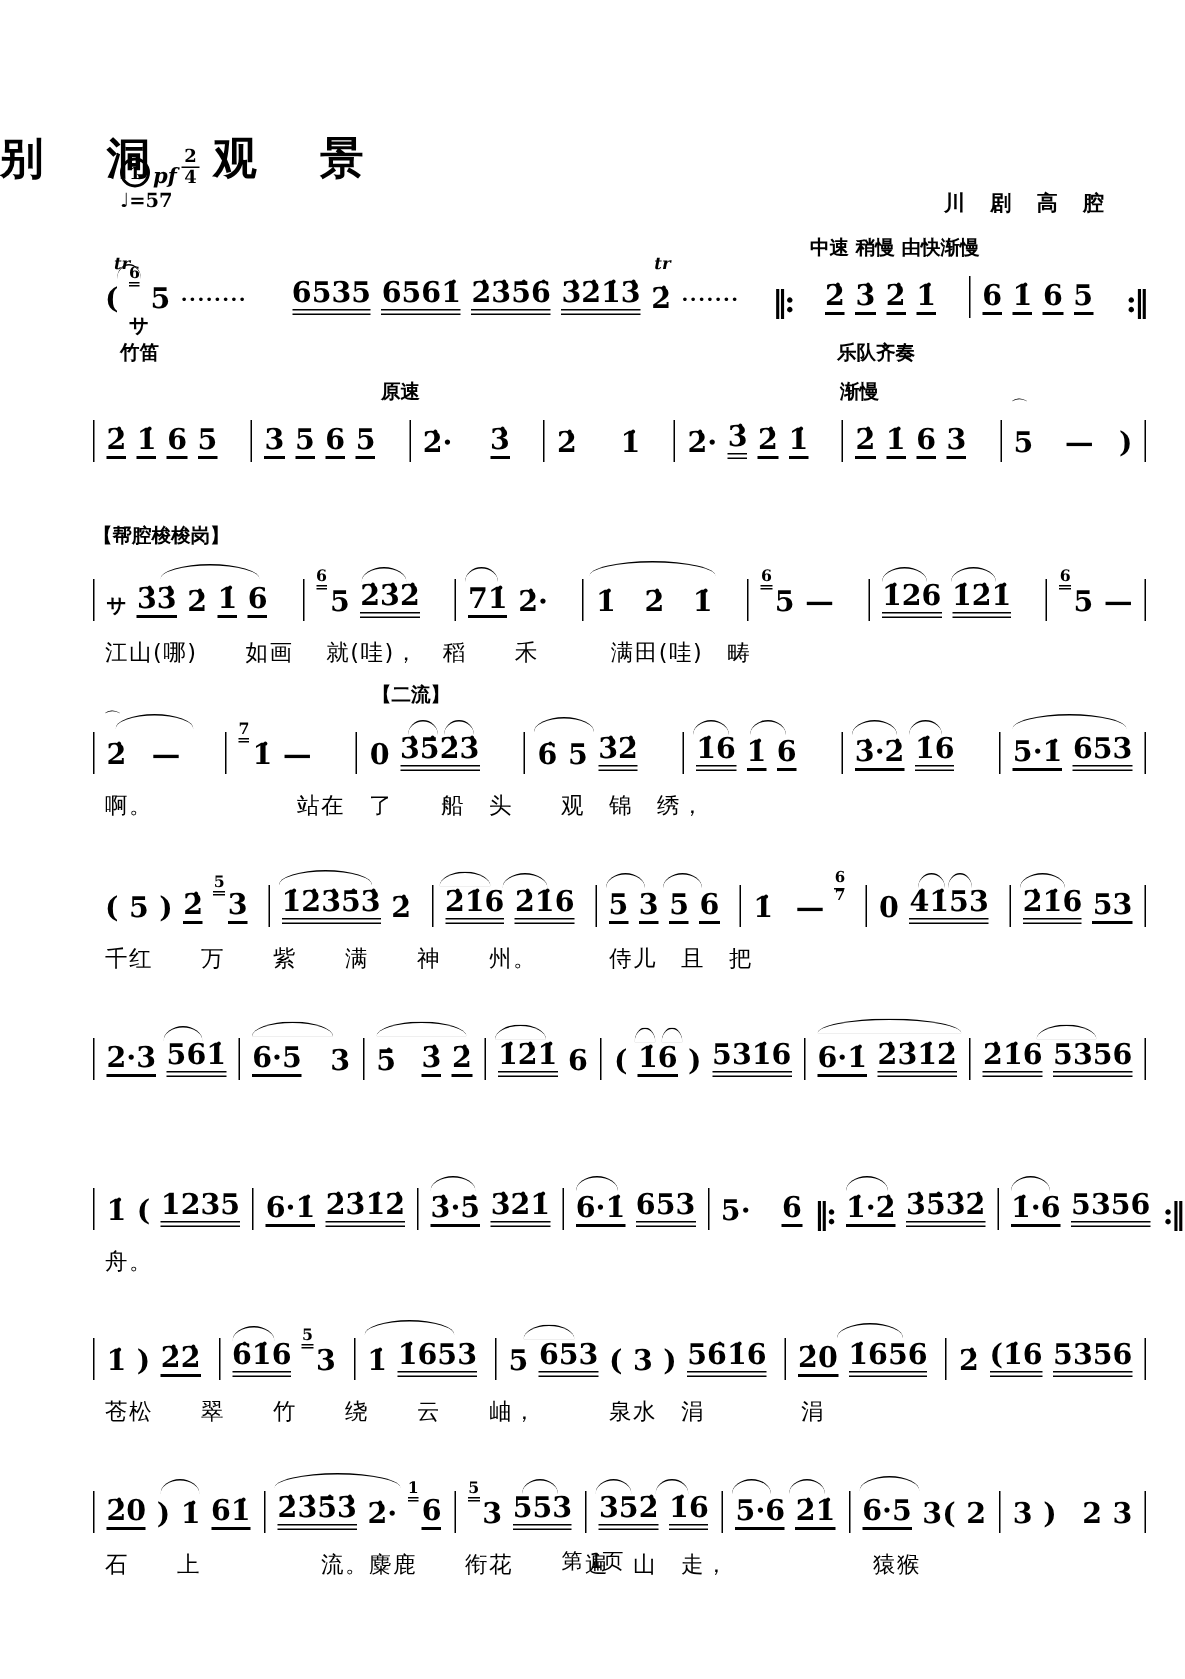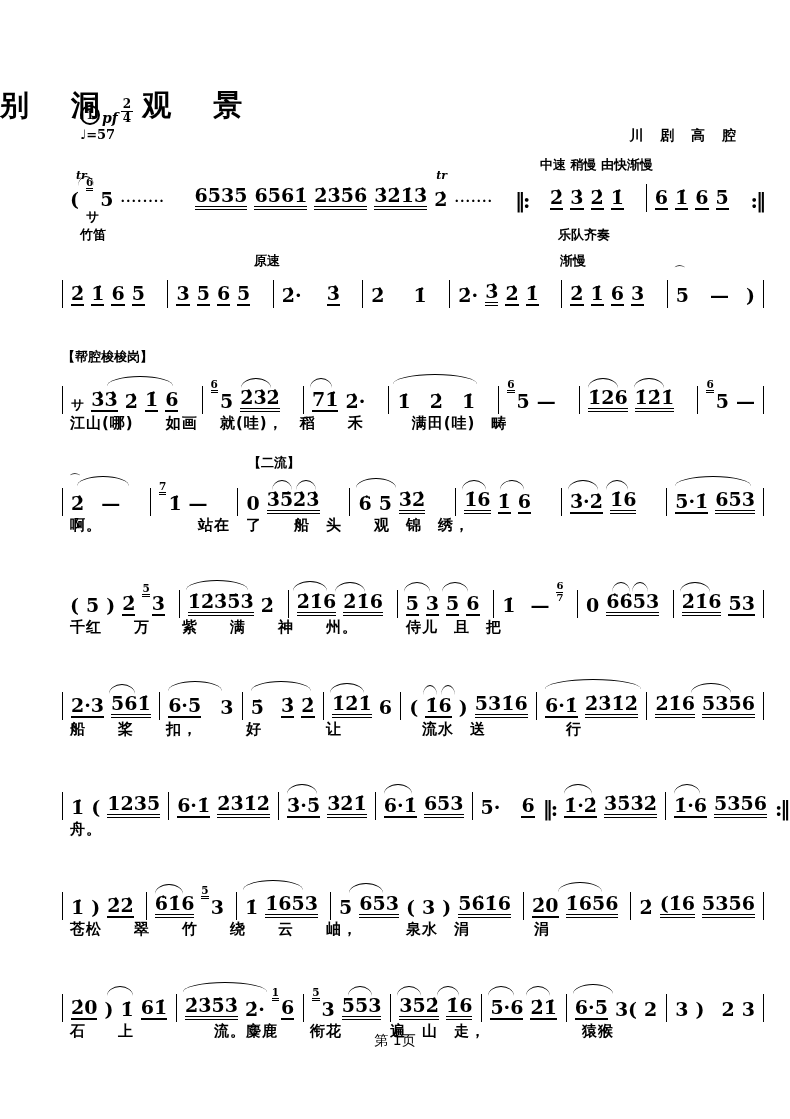--- a/index.html
+++ b/index.html
@@ -36,21 +36,21 @@
   .gr2{display:inline-flex;flex-direction:column;align-self:flex-start;transform:translateY(-9px);
        font-size:10px;line-height:1.05;align-items:center;}
   .gr2 .g7{border-top:1.2px solid #000;}
   .dots{font-size:13px;letter-spacing:1px;align-self:center;transform:translateY(4px);}
   .trm{position:absolute;top:-14px;left:14px;font-size:11px;font-style:italic;
        font-family:"DejaVu Serif",serif;}
   .ferm{position:absolute;top:-15px;font-size:12px;font-weight:normal;}
   .arc{position:absolute;height:9px;border-top:1.6px solid #000;
        border-radius:50% 50% 0 0/100% 100% 0 0;}
   .rsym{font-size:20px;letter-spacing:-2px;align-self:flex-end;padding-bottom:1px;}
-  .lyr{font-weight:bold;font-size:15px;margin:0 0 0 8px;white-space:pre;letter-spacing:1px;}
+  .lyr{font-weight:normal;font-size:15px;margin:12px 0 0 8px;white-space:pre;letter-spacing:1px;}
   .lab{position:absolute;font-size:13px;font-weight:bold;white-space:pre;}
   .below{position:absolute;font-size:13px;font-weight:bold;white-space:pre;}
   .footer{position:absolute;top:1032px;left:0;right:0;text-align:center;font-size:14px;}
 </style>
 </head>
 <body>
 
 <div class="sheet">
 
   <div class="title">别 洞 观 景</div>
@@ -283,21 +283,21 @@
         <span class="n" style="margin-left:8px;">—</span>
         <span class="gr2">
           <span>6</span>
           <span class="g7">7</span>
         </span>
       </span>
       <span class="m">
         <i class="arc" style="left:34px;width:18px;top:-8px;"></i>
         <i class="arc" style="left:54px;width:16px;top:-8px;"></i>
         <span class="n">0</span>
-        <span class="n u2">6̇6̇53</span>
+        <span class="n u2">4̇1̇53</span>
       </span>
       <span class="m br">
         <i class="arc" style="left:6px;width:30px;top:-8px;"></i>
         <span class="n u2">2̇1̇6</span>
         <span class="n u1">53</span>
       </span>
     </div>
     <div class="lyr">千红　　万　　紫　　满　　神　　州。　　　侍儿　且　把</div>
   </div>
 
@@ -336,21 +336,20 @@
         <i class="arc" style="left:8px;width:96px;top:-13px;"></i>
         <span class="n u1">6·1̇</span>
         <span class="n u2">2̇3̇1̇2̇</span>
       </span>
       <span class="m br">
         <i class="arc" style="left:44px;width:40px;top:-9px;"></i>
         <span class="n u2">2̇1̇6</span>
         <span class="n u2">5356</span>
       </span>
     </div>
-    <div class="lyr">船　　桨　　扣，　　　好　　　　让　　　　　流水　送　　　　　行</div>
   </div>
 
   <div class="sys" style="top:790px;height:56px;">
     <div class="notes">
       <span class="m">
         <span class="n">1̇</span>
         <span class="n">(</span>
         <span class="n u2">1235</span>
       </span>
       <span class="m">

